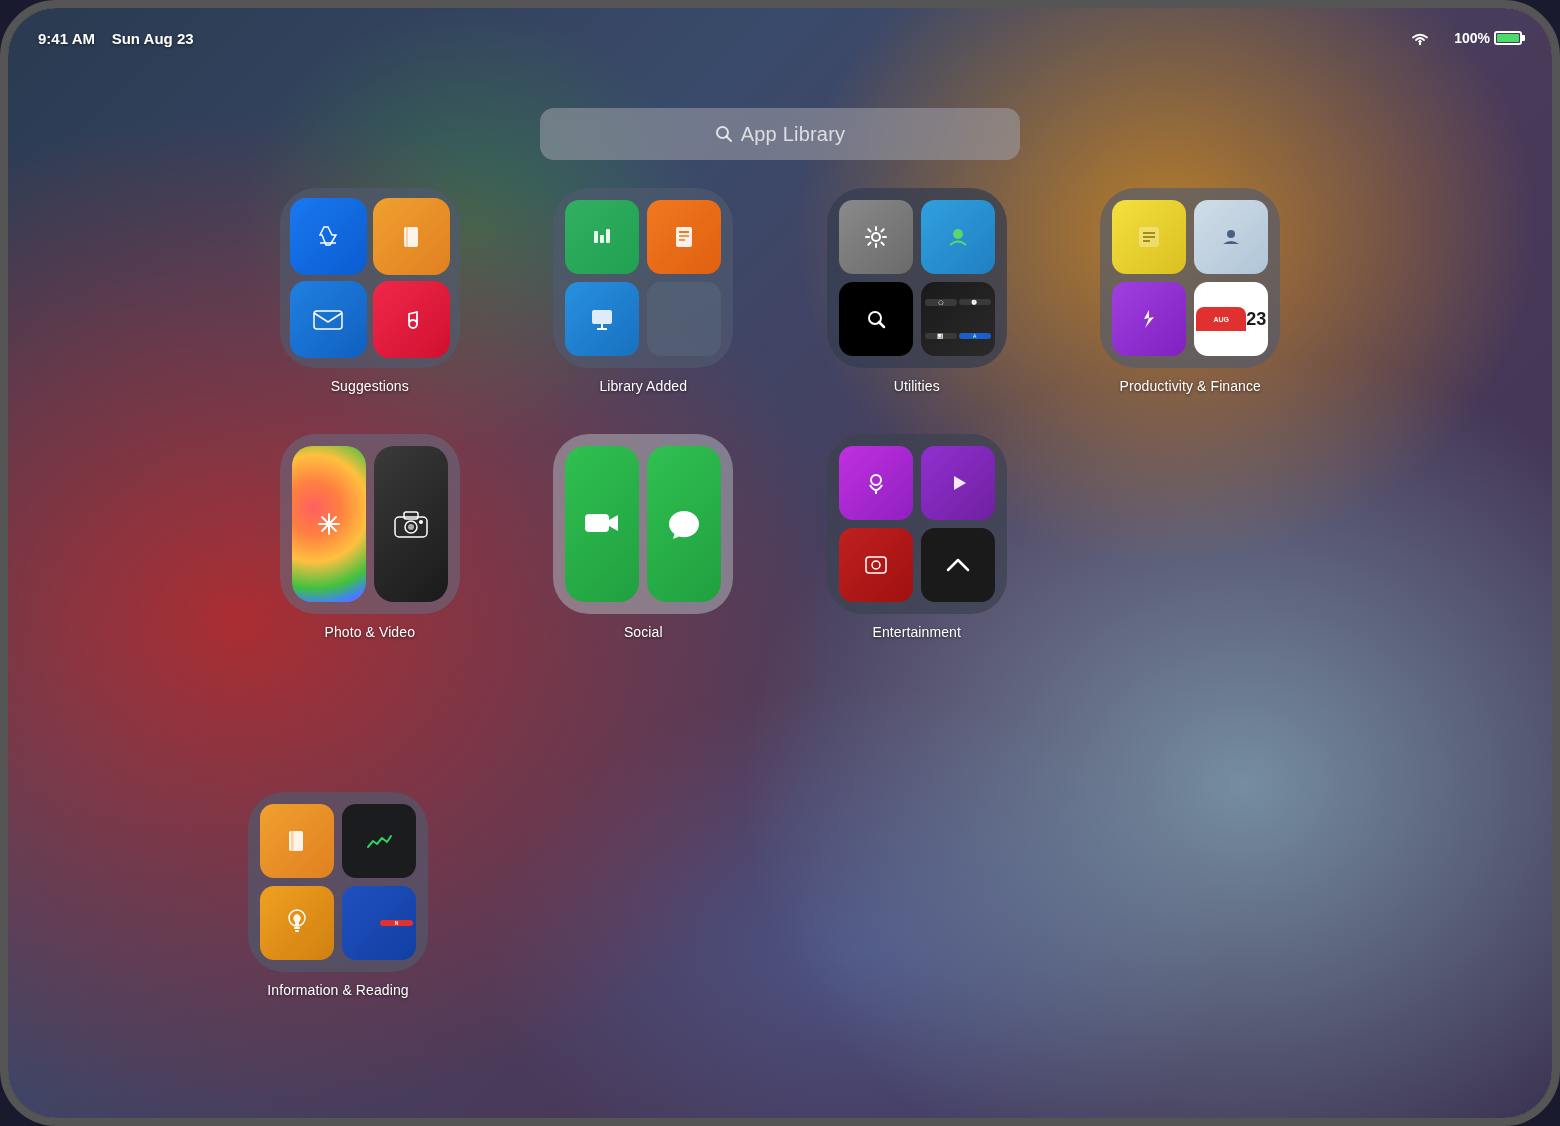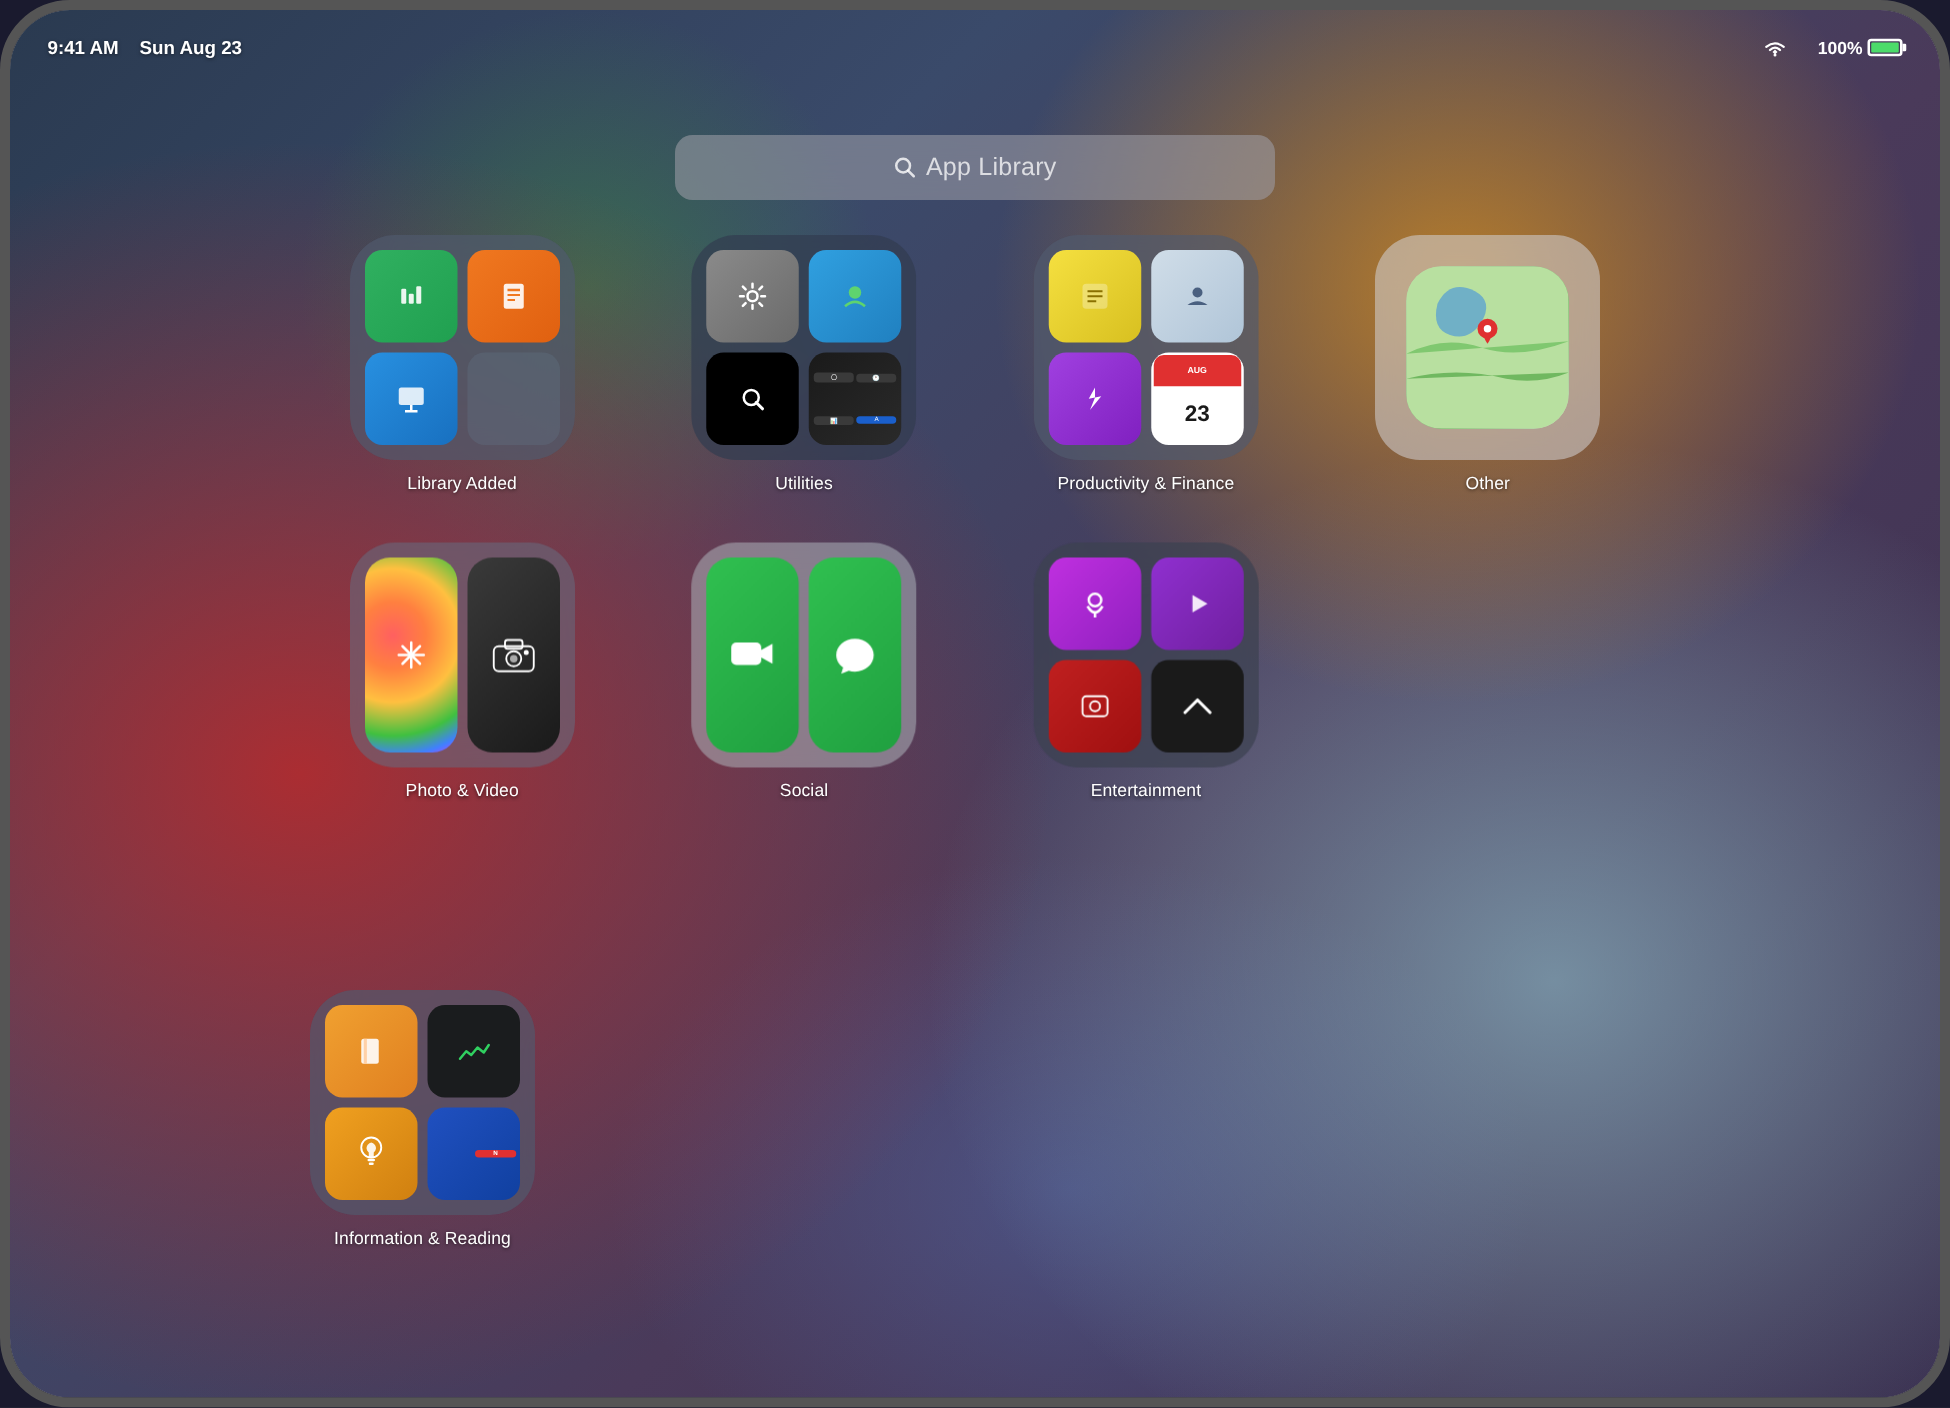--- a/index.html
+++ b/index.html
@@ -306,20 +306,48 @@
   <div class="search-bar">
     <svg width="18" height="18" viewBox="0 0 18 18" fill="rgba(255,255,255,0.8)">
       <circle cx="7.5" cy="7.5" r="5.5" stroke="rgba(255,255,255,0.8)" stroke-width="2" fill="none"></circle>
       <line x1="11.5" y1="11.5" x2="16" y2="16" stroke="rgba(255,255,255,0.8)" stroke-width="2" stroke-linecap="round"></line>
     </svg>
     <span class="search-placeholder">App Library</span>
   </div>
 
   <div class="app-grid">
 
+    <div class="folder">
+      <div class="folder-box dark folder-4">
+        <div class="app-icon ic-appstore">
+          <svg width="32" height="32" viewBox="0 0 32 32" fill="none">
+            <path d="M16 6 L20 14 H24 L18 24 H14 L10 14 H8 L12 6 Z" stroke="white" stroke-width="1.5" fill="none"></path>
+            <path d="M8 22 H24" stroke="white" stroke-width="1.5"></path>
+          </svg>
+        </div>
+        <div class="app-icon ic-books">
+          <svg width="30" height="30" viewBox="0 0 30 30" fill="none">
+            <rect x="8" y="5" width="14" height="20" rx="2" fill="rgba(255,255,255,0.9)"></rect>
+            <rect x="10" y="5" width="2" height="20" fill="rgba(255,200,150,0.8)"></rect>
+          </svg>
+        </div>
+        <div class="app-icon ic-mail">
+          <svg width="32" height="22" viewBox="0 0 32 22" fill="none">
+            <rect x="2" y="2" width="28" height="18" rx="3" fill="none" stroke="white" stroke-width="1.5"></rect>
+            <path d="M2 4 L16 13 L30 4" stroke="white" stroke-width="1.5" fill="none"></path>
+          </svg>
+        </div>
+        <div class="app-icon ic-music">
+          <svg width="28" height="28" viewBox="0 0 28 28" fill="none">
+            <path d="M20 6 L20 18 M20 18 C20 20.2 18.2 22 16 22 C13.8 22 12 20.2 12 18 C12 15.8 13.8 14 16 14 C17.4 14 18.6 14.7 19.3 15.8 M20 6 L12 8 L12 16" stroke="white" stroke-width="1.8" stroke-linecap="round"></path>
+          </svg>
+        </div>
+      </div>
+      <span class="folder-label">Suggestions</span>
+    </div>
 
     <div class="folder">
       <div class="folder-box dark" style="display:grid; grid-template-columns:1fr 1fr; grid-template-rows:1fr 1fr; gap:8px; padding:12px;">
         <div class="app-icon ic-numbers" style="border-radius:14px;">
           <svg width="28" height="28" viewBox="0 0 28 28" fill="none">
             <rect x="6" y="8" width="4" height="12" rx="1" fill="white" opacity="0.9"></rect>
             <rect x="12" y="12" width="4" height="8" rx="1" fill="white" opacity="0.9"></rect>
             <rect x="18" y="6" width="4" height="14" rx="1" fill="white" opacity="0.9"></rect>
           </svg>
         </div>
@@ -395,48 +423,32 @@
           <svg width="24" height="24" viewBox="0 0 24 24" fill="none">
             <circle cx="12" cy="9" r="4" fill="#4a6080"></circle>
             <path d="M4 19 Q12 13 20 19" fill="#4a6080"></path>
           </svg>
         </div>
         <div class="app-icon ic-shortcuts" style="border-radius:14px;">
           <svg width="28" height="28" viewBox="0 0 28 28" fill="none">
             <path d="M14 5 L9 14 L14 13 L10 23 L19 12 L14 13 Z" fill="white"></path>
           </svg>
         </div>
-        <div class="app-icon" style="background:white; border-radius:14px; flex-direction:column; padding:2px;">
+        <div class="app-icon" style="background:white; border-radius:14px; flex-direction:row; padding:2px;">
           <div style="background:#e03030; width:100%; height:35%; border-radius:8px 8px 0 0; display:flex; align-items:center; justify-content:center;">
             <span style="color:white; font-size:7px; font-weight:bold;">AUG</span>
           </div>
           <div style="display:flex; align-items:center; justify-content:center; flex:1;">
             <span style="color:#1a1a1a; font-size:18px; font-weight:bold; line-height:1;">23</span>
           </div>
         </div>
       </div>
       <span class="folder-label">Productivity &amp; Finance</span>
     </div>
 
-    <div class="folder">
-      <div class="folder-box light" style="display:flex; align-items:center; justify-content:center;">
-        <div class="app-icon maps-bg" style="width:130px; height:130px; border-radius:28px; position:relative; overflow:hidden;">
-          <svg width="130" height="130" viewBox="0 0 130 130" fill="none">
-            <rect width="130" height="130" fill="#b8e0a0"></rect>
-            <path d="M0 70 Q30 55 60 65 Q90 75 130 60" fill="#80c870" stroke="none"></path>
-            <path d="M0 90 Q40 80 80 90 Q105 95 130 85" fill="#70b860" stroke="none"></path>
-            <path d="M25 30 Q35 10 55 20 Q70 28 60 45 Q50 60 35 55 Q20 50 25 30 Z" fill="#4090e0" opacity="0.6"></path>
-            <circle cx="65" cy="50" r="8" fill="#e03030"></circle>
-            <path d="M65 42 Q72 52 65 62 Q58 52 65 42" fill="#e03030"></path>
-            <circle cx="65" cy="50" r="3" fill="white"></circle>
-          </svg>
-        </div>
-      </div>
-      <span class="folder-label">Other</span>
-    </div>
 
     <div class="folder">
       <div class="folder-box" style="background:rgba(100,110,130,0.55); backdrop-filter:blur(20px); display:grid; grid-template-columns:1fr 1fr; grid-template-rows:1fr; gap:8px; padding:12px; align-items:center;">
         <div class="app-icon photo-bg" style="border-radius:20px; height:100%;">
           <svg width="40" height="40" viewBox="0 0 40 40" fill="none">
             <path d="M20 10 L20 30" stroke="white" stroke-width="2" stroke-linecap="round"></path>
             <path d="M10 20 L30 20" stroke="white" stroke-width="2" stroke-linecap="round"></path>
             <path d="M13 13 L27 27" stroke="white" stroke-width="2" stroke-linecap="round"></path>
             <path d="M27 13 L13 27" stroke="white" stroke-width="2" stroke-linecap="round"></path>
           </svg>

